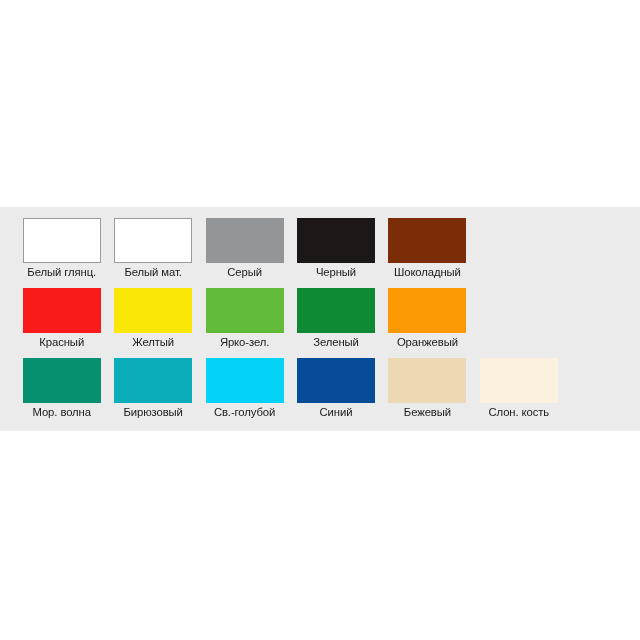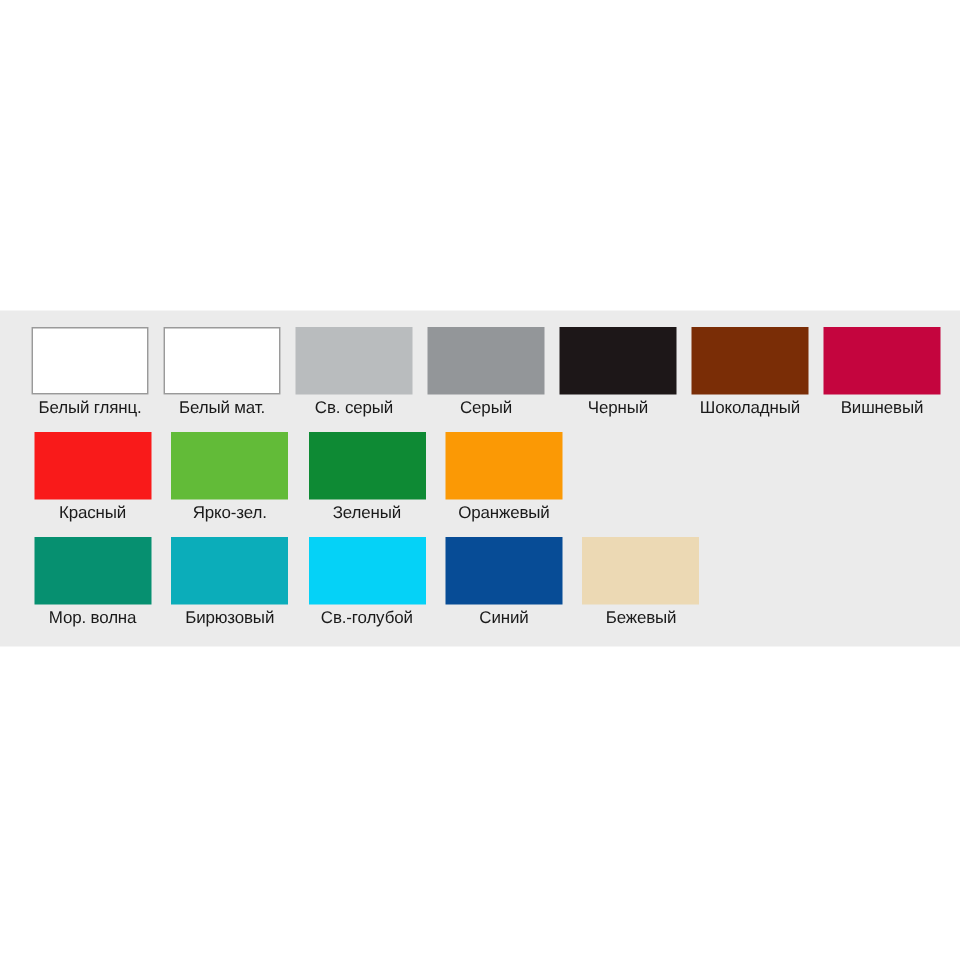--- a/index.html
+++ b/index.html
@@ -79,44 +79,40 @@
       <div class="palette-row">
         <div class="swatch-cell">
           <div class="swatch-chip bordered" style="background: rgb(255, 255, 255);"></div>
           <div class="swatch-label">Белый глянц.</div>
         </div>
         <div class="swatch-cell">
           <div class="swatch-chip bordered" style="background: rgb(255, 255, 255);"></div>
           <div class="swatch-label">Белый мат.</div>
         </div>
         <div class="swatch-cell">
-          <div class="swatch-chip" style="background: rgb(185, 188, 190);"></div>
-          <div class="swatch-label">Св. серый</div>
-        </div>
-        <div class="swatch-cell">
           <div class="swatch-chip" style="background: rgb(147, 150, 153);"></div>
           <div class="swatch-label">Серый</div>
         </div>
         <div class="swatch-cell">
           <div class="swatch-chip" style="background: rgb(29, 23, 24);"></div>
           <div class="swatch-label">Черный</div>
         </div>
         <div class="swatch-cell">
           <div class="swatch-chip" style="background: rgb(122, 45, 6);"></div>
           <div class="swatch-label">Шоколадный</div>
         </div>
-        <div class="swatch-cell">
-          <div class="swatch-chip" style="background: rgb(196, 5, 62);"></div>
-          <div class="swatch-label">Вишневый</div>
-        </div>
       </div>
       <div class="palette-row">
         <div class="swatch-cell">
           <div class="swatch-chip" style="background: rgb(249, 26, 26);"></div>
           <div class="swatch-label">Красный</div>
+        </div>
+        <div class="swatch-cell">
+          <div class="swatch-chip" style="background: rgb(250, 231, 5);"></div>
+          <div class="swatch-label">Желтый</div>
         </div>
         <div class="swatch-cell">
           <div class="swatch-chip" style="background: rgb(98, 187, 56);"></div>
           <div class="swatch-label">Ярко-зел.</div>
         </div>
         <div class="swatch-cell">
           <div class="swatch-chip" style="background: rgb(14, 138, 52);"></div>
           <div class="swatch-label">Зеленый</div>
         </div>
         <div class="swatch-cell">
@@ -138,15 +134,19 @@
           <div class="swatch-label">Св.-голубой</div>
         </div>
         <div class="swatch-cell">
           <div class="swatch-chip" style="background: rgb(7, 76, 150);"></div>
           <div class="swatch-label">Синий</div>
         </div>
         <div class="swatch-cell">
           <div class="swatch-chip" style="background: rgb(236, 217, 180);"></div>
           <div class="swatch-label">Бежевый</div>
         </div>
+        <div class="swatch-cell">
+          <div class="swatch-chip" style="background: rgb(252, 241, 223);"></div>
+          <div class="swatch-label">Слон. кость</div>
+        </div>
       </div>
     </div>
 </div>
 
 </body></html>

